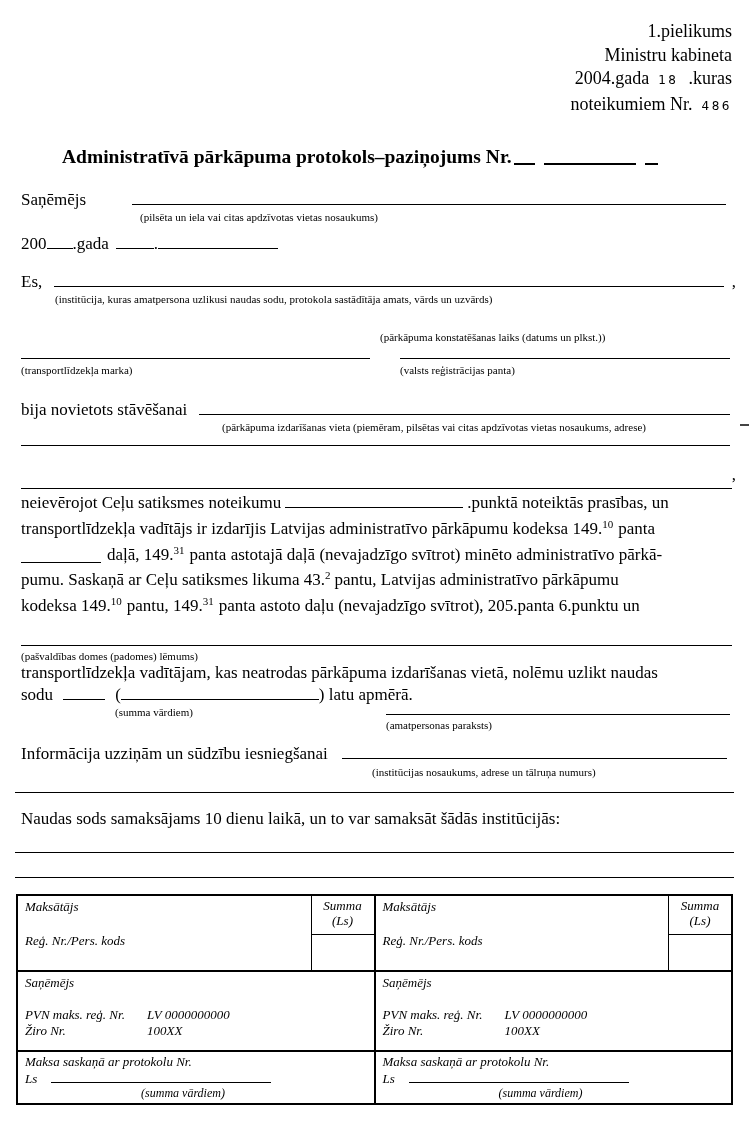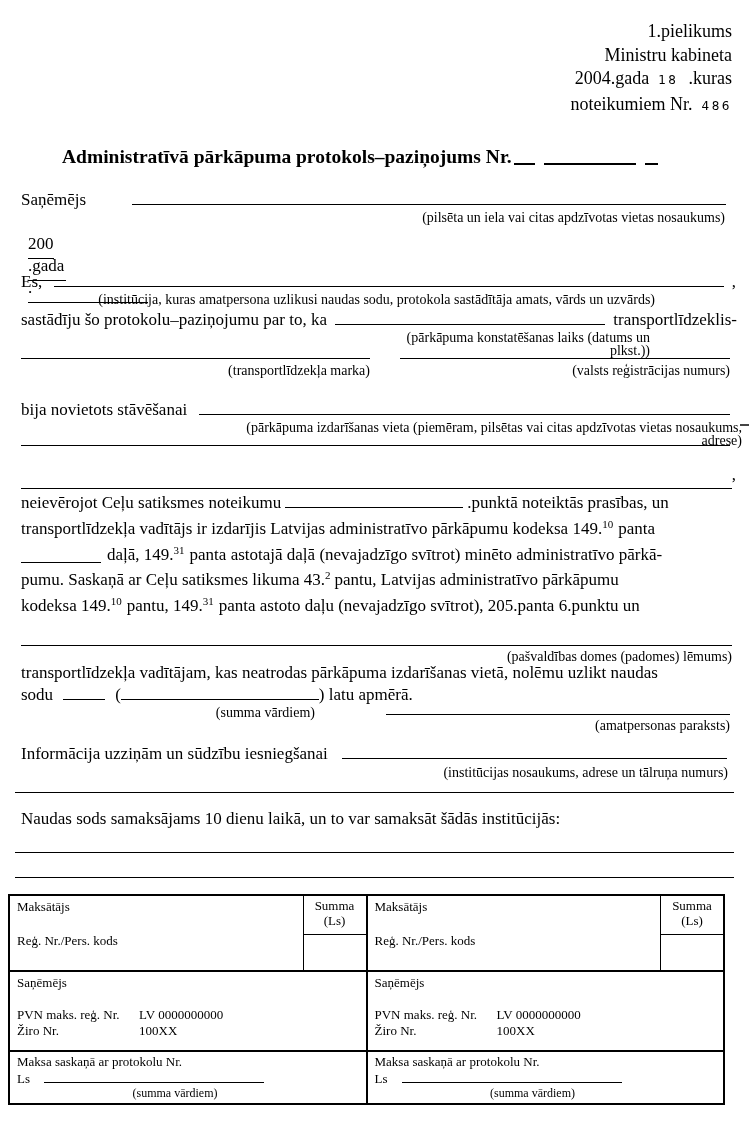--- a/index.html
+++ b/index.html
@@ -1,20 +1,20 @@
 <!DOCTYPE html>
 <html><head>
 <meta charset="utf-8">
 <style>
   html,body{margin:0;padding:0;background:#ffffff;}
   body{width:750px;height:1122px;overflow:hidden;color:#000;
        font-family:"Liberation Serif", serif;font-size:17px;}
   .page{position:relative;width:750px;height:1122px;background:#fff;}
   .abs{position:absolute;}
-  .cap{font-size:14px;text-align:right;line-height:13px;}
+  .cap{font-size:11px;text-align:left;line-height:13px;}
   .hline{border-top:1.8px solid #000;height:0;}
   .row{display:flex;align-items:baseline;}
   .bl{display:inline-block;border-bottom:1.5px solid #000;height:4px;margin-bottom:-3px;}
   .grow{flex:1 1 auto;}
   sup{font-size:11px;vertical-align:6px;}
   .pline{white-space:nowrap;line-height:21.8px;}
   .typed{font-family:"DejaVu Sans", sans-serif;font-size:12px;letter-spacing:2.5px;}
   .tbl{display:inline-block;border-bottom:2.4px solid #000;height:3px;margin-bottom:-2px;margin-left:9px;}
   .corner{text-align:right;line-height:23.5px;font-size:18px;}
   .title{font-weight:bold;font-size:19.5px;white-space:nowrap;}
@@ -48,47 +48,42 @@
   <div class="abs title" style="top:146px;left:62px;">
     <span>Administratīvā pārkāpuma protokols–paziņojums Nr.</span><span class="tbl" style="width:21px;margin-left:2px;"></span><span class="tbl" style="width:92px;"></span><span class="tbl" style="width:13px;"></span>
   </div>
 
   <div class="abs row" style="top:190px;left:21px;right:24px;">
     <span>Saņēmējs</span>
     <span class="bl grow" style="margin-left:46px;"></span>
   </div>
   <div class="abs cap" style="top:211px;left:140px;width:585px;">(pilsēta un iela vai citas apdzīvotas vietas nosaukums)</div>
 
-  <div class="abs row" style="top:234px;left:21px;flex-direction:column;">
+  <div class="abs row" style="top:234px;left:21px;">
     <span>200</span>
     <span class="bl" style="width:26px;"></span>
     <span>.gada</span>
     <span class="bl" style="width:38px;margin-left:7px;"></span>
     <span>.</span>
     <span class="bl" style="width:120px;"></span>
   </div>
 
   <div class="abs row" style="top:272px;left:21px;right:14px;">
     <span>Es,</span>
     <span class="bl grow" style="margin:0 8px 0 12px;"></span>
     <span>,</span>
   </div>
   <div class="abs cap" style="top:293px;left:55px;width:600px;">(institūcija, kuras amatpersona uzlikusi naudas sodu, protokola sastādītāja amats, vārds un uzvārds)</div>
 
-  <div class="abs row" style="top:310px;left:21px;right:13px;">
-    <span style="white-space:nowrap;">sastādīju šo protokolu–paziņojumu par to, ka</span>
-    <span class="bl grow" style="margin:0 8px;"></span>
-    <span style="white-space:nowrap;">transportlīdzeklis-</span>
-  </div>
   <div class="abs cap" style="top:331px;left:380px;width:270px;">(pārkāpuma konstatēšanas laiks (datums un plkst.))</div>
 
   <div class="abs hline" style="top:358px;left:21px;width:349px;"></div>
   <div class="abs hline" style="top:358px;left:400px;width:330px;"></div>
   <div class="abs cap" style="top:364px;left:21px;width:349px;">(transportlīdzekļa marka)</div>
-  <div class="abs cap" style="top:364px;left:400px;width:330px;">(valsts reģistrācijas numurs)</div>
+  <div class="abs cap" style="top:364px;left:400px;width:330px;">(valsts reģistrācijas panta)</div>
 
   <div class="abs row" style="top:400px;left:21px;right:20px;">
     <span style="white-space:nowrap;">bija novietots stāvēšanai</span>
     <span class="bl grow" style="margin-left:12px;"></span>
   </div>
   <div class="abs cap" style="top:421px;left:222px;width:520px;">(pārkāpuma izdarīšanas vieta (piemēram, pilsētas vai citas apdzīvotas vietas nosaukums, adrese)</div>
   <div class="abs" style="top:424px;left:740px;width:9px;height:2px;background:#444;"></div>
 
   <div class="abs hline" style="top:445px;left:21px;width:709px;"></div>
 
@@ -137,21 +132,21 @@
     <span class="bl grow" style="margin-left:14px;"></span>
   </div>
 
   <div class="abs hline" style="top:792px;left:15px;width:719px;"></div>
 
   <div class="abs" style="top:809px;left:21px;white-space:nowrap;">Naudas sods samaksājams 10 dienu laikā, un to var samaksāt šādās institūcijās:</div>
 
   <div class="abs hline" style="top:852px;left:15px;width:719px;"></div>
   <div class="abs hline" style="top:877px;left:15px;width:719px;"></div>
 
-  <div class="abs ptable" style="top:894px;left:8px;width:713px;height:207px;">
+  <div class="abs ptable" style="top:894px;left:16px;width:713px;height:207px;font-style:italic;">
 
     <div class="half">
       <div class="r1">
         <div class="payer">
           <div>Maksātājs</div>
           <div class="reg">Reģ. Nr./Pers. kods</div>
         </div>
         <div class="sumcol">
           <div class="sumhead">
             <div>Summa</div>

